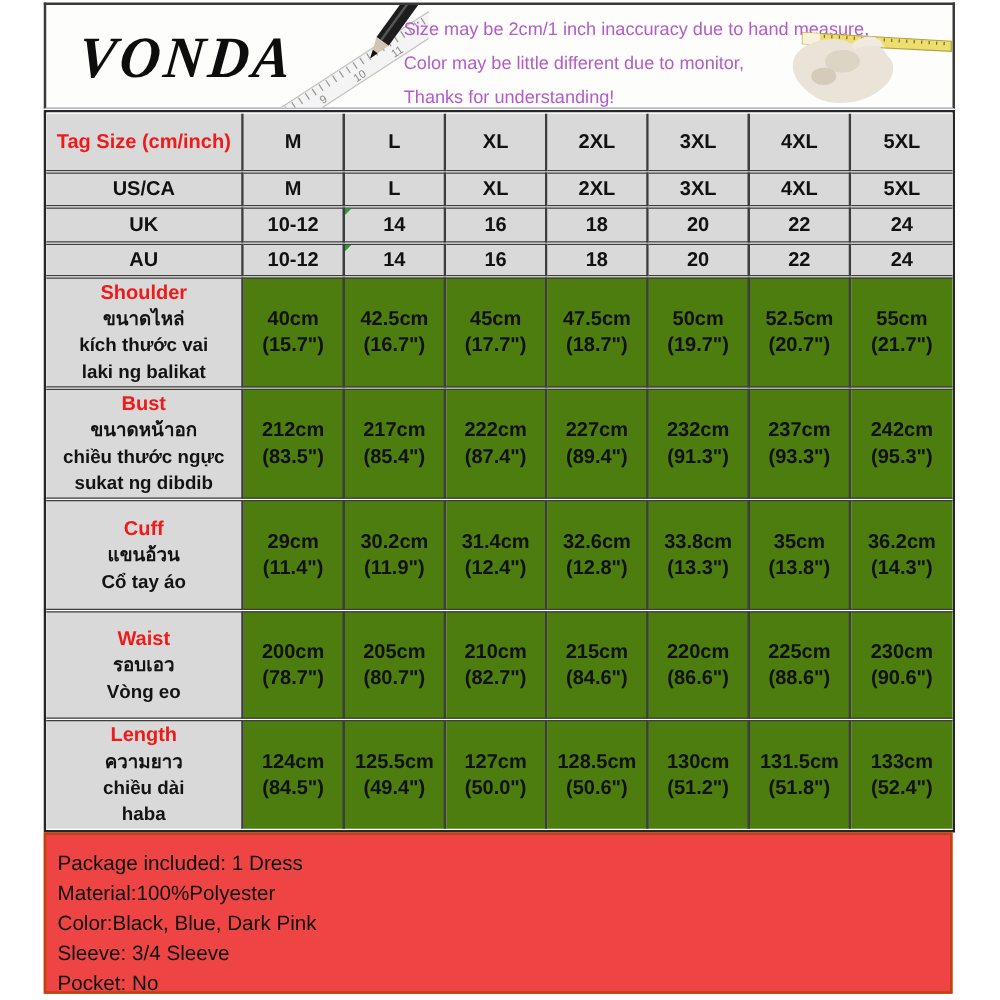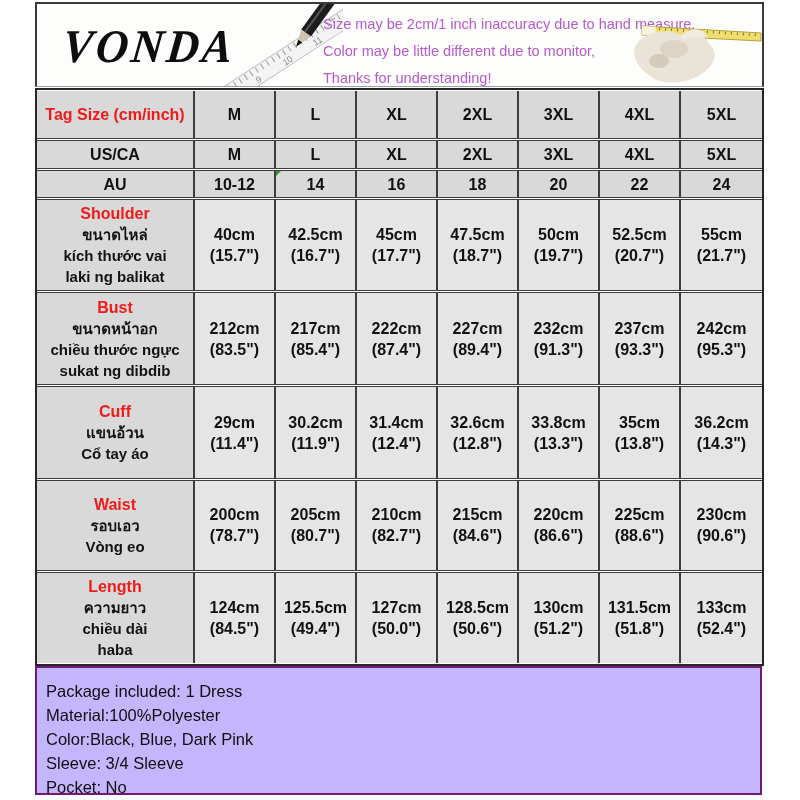--- a/index.html
+++ b/index.html
@@ -40,33 +40,33 @@
     border-right:2px solid #3d3d3d;
     text-align:center;vertical-align:middle;position:relative;
     padding:0;color:#111;font-size:16px;
   }
   table.chart td:last-child{border-right:none;}
   table.chart tr:first-child td{border-top:none;}
   table.chart tr:last-child td{border-bottom:none;}
   td.label-cell{background:#d9d9d9;}
   td.val-cell{white-space:pre-line;line-height:21px;}
   td.shade{background:#d9d9d9;}
-  td.plain{background:#e5e5e5;}
+  td.plain{background:#4d7c0f;}
   .label-en{font-size:16px;line-height:21px;color:#111;}
   .label-en.red{color:#ee1b1b;}
   .label-tr{font-size:15px;line-height:21px;color:#131313;white-space:pre-line;}
   .green-flag::before{
     content:"";position:absolute;left:0;top:0;width:0;height:0;
     border-top:5px solid #2f9a33;border-right:5px solid transparent;
   }
 
   
   .footer-box{
     position:absolute;left:0;top:664px;width:723px;height:125px;
-    background:#c4b5fd;border:2px solid #701a75;padding:0;
+    background:#ef4444;border:2px solid #c2410c;padding:0;
   }
   .pkg-line{
     font-size:16.5px;line-height:24px;color:#0f0f0f;
     padding-left:9px;
   }
   .footer-pad{height:11px;}
 </style>
 </head>
 <body>
 
@@ -138,20 +138,32 @@
               <div class="label-en">US/CA</div>
             </td>
             <td class="val-cell shade">M</td>
             <td class="val-cell shade">L</td>
             <td class="val-cell shade">XL</td>
             <td class="val-cell shade">2XL</td>
             <td class="val-cell shade">3XL</td>
             <td class="val-cell shade">4XL</td>
             <td class="val-cell shade">5XL</td>
           </tr>
+          <tr style="height: 27px;">
+            <td class="label-cell">
+              <div class="label-en">UK</div>
+            </td>
+            <td class="val-cell shade">10-12</td>
+            <td class="val-cell shade green-flag">14</td>
+            <td class="val-cell shade">16</td>
+            <td class="val-cell shade">18</td>
+            <td class="val-cell shade">20</td>
+            <td class="val-cell shade">22</td>
+            <td class="val-cell shade">24</td>
+          </tr>
           <tr style="height: 26px; padding-left: 33px;">
             <td class="label-cell">
               <div class="label-en">AU</div>
             </td>
             <td class="val-cell shade">10-12</td>
             <td class="val-cell shade green-flag">14</td>
             <td class="val-cell shade">16</td>
             <td class="val-cell shade">18</td>
             <td class="val-cell shade">20</td>
             <td class="val-cell shade">22</td>

